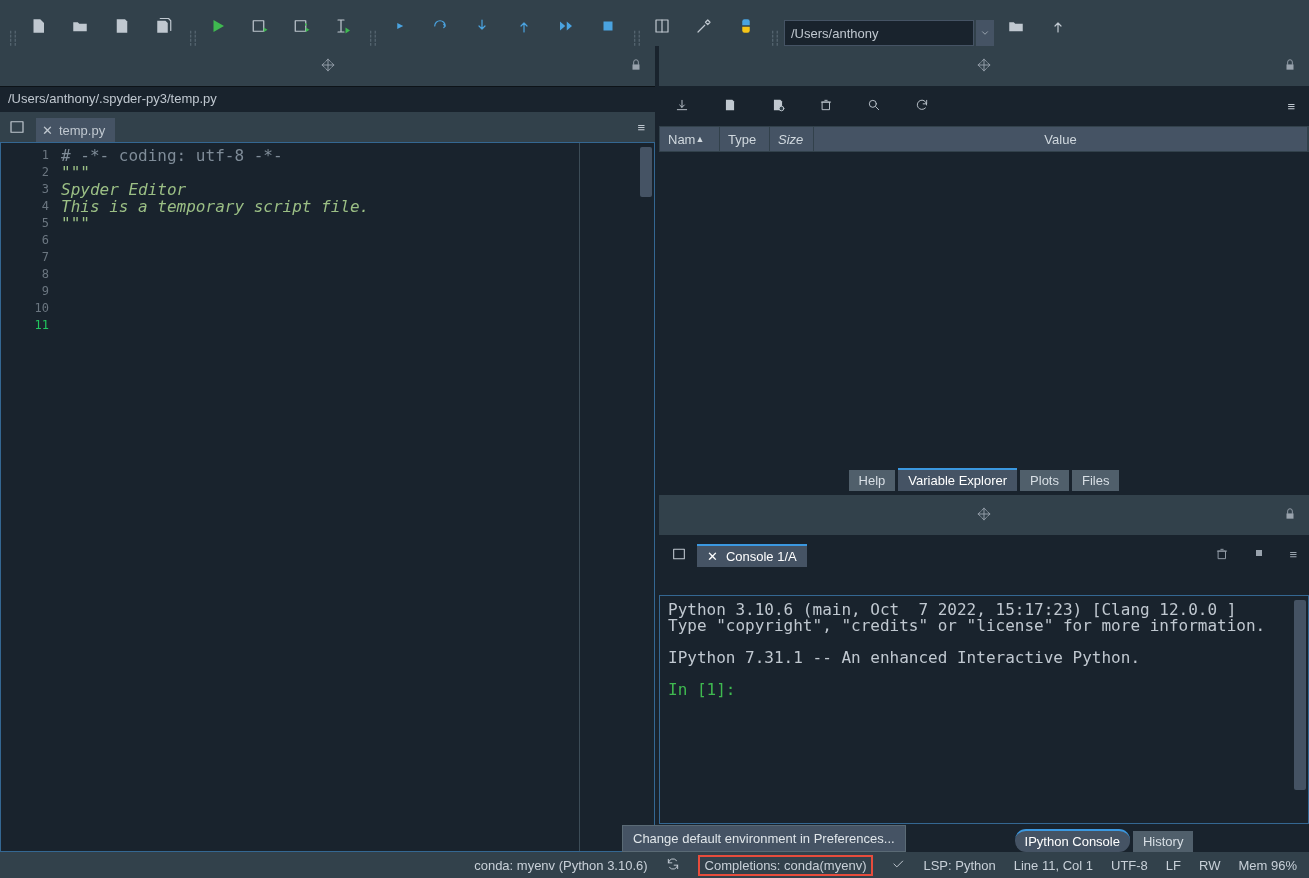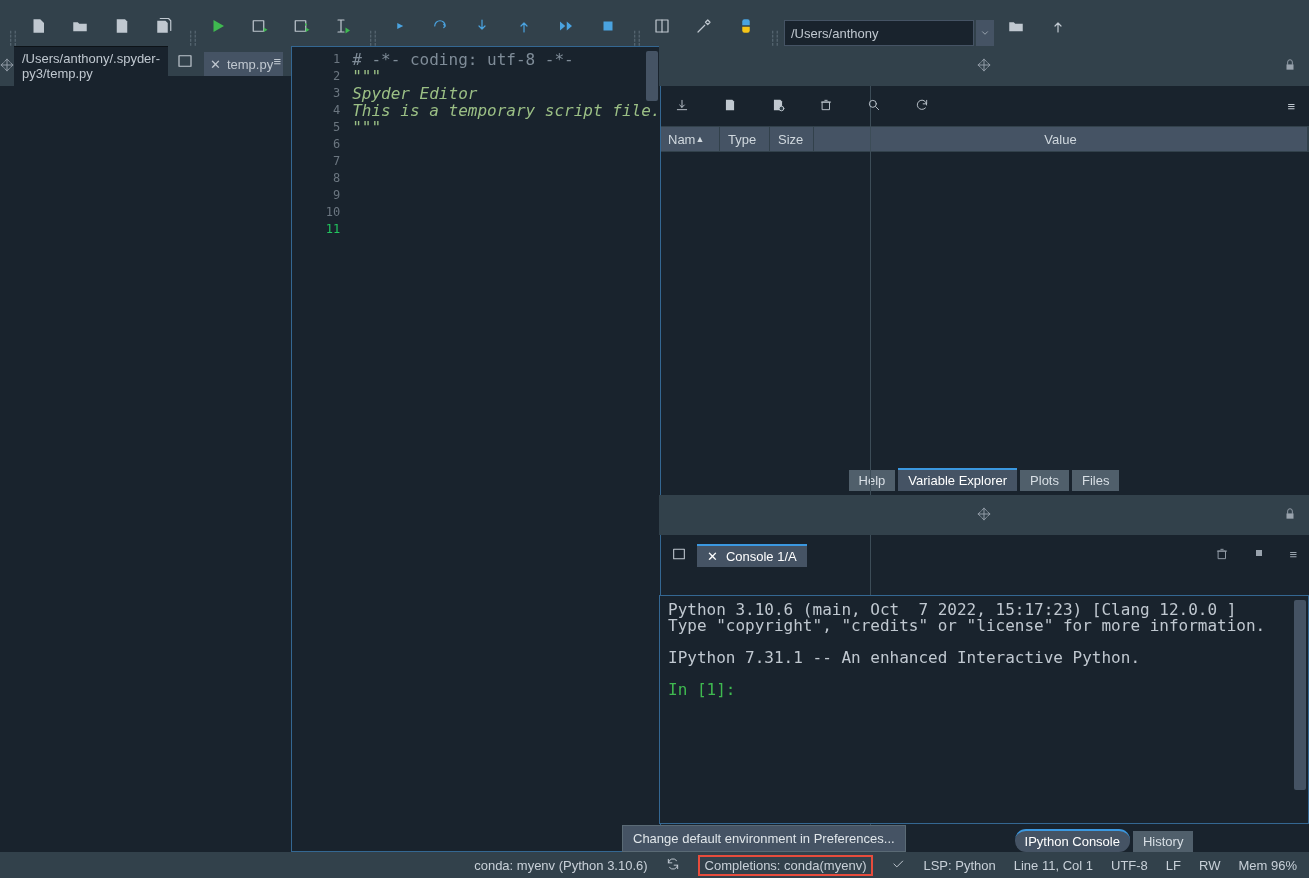--- a/index.html
+++ b/index.html
@@ -5,21 +5,21 @@
 * { margin:0; padding:0; box-sizing:border-box; }
 body { width:1309px; height:878px; background:#19232d; font-family:-apple-system,BlinkMacSystemFont,"Segoe UI",Arial,sans-serif; color:#c0c8d0; font-size:13px; overflow:hidden; display:flex; flex-direction:column; }
 .toolbar { height:46px; background:#32414b; display:flex; align-items:flex-end; padding:0 6px; gap:2px; }
 .tb-sep { width:10px; display:flex; justify-content:center; color:#5a6a75;}
 .tb-sep::before { content:"┊┊"; letter-spacing:-4px; font-size:14px;}
 .tb-btn { width:40px; height:40px; display:flex; align-items:center; justify-content:center; cursor:pointer; border-radius:3px; }
 .tb-btn svg { width:18px; height:18px; }
 .pathbox { flex:0 0 190px; height:26px; background:#19232d; border:1px solid #455364; display:flex; align-items:center; padding:0 6px; color:#c0c8d0; margin-left:4px; }
 .pathbox-dd { width:18px; height:26px; background:#455364; display:flex; align-items:center; justify-content:center; }
 .main { flex:1; display:flex; gap:4px; }
-.left-pane { width:655px; display:flex; }
+.left-pane { width:655px; display:flex; flex-direction:column; }
 .right-pane { flex:1; display:flex; flex-direction:column; gap:4px; }
 .pane-header { height:40px; background:#32414b; display:flex; align-items:center; justify-content:center; position:relative; }
 .move-icon { color:#99a3ad; }
 .lock-icon { position:absolute; right:12px; color:#99a3ad; }
 .file-path-bar { height:26px; background:#19232d; padding:4px 8px; color:#c0c8d0; font-size:13px; border-top:1px solid #0d1318;}
 .tab-row { height:30px; background:#32414b; display:flex; align-items:center; padding:0 8px; position:relative; }
 .folder-icon-small { width:18px; height:18px; color:#c0c8d0; margin-right:10px; }
 .file-tab { background:#455364; height:24px; display:flex; align-items:center; padding:0 10px 0 6px; border-radius:0; color:#c0c8d0; gap:6px; margin-top:6px;}
 .file-tab .x { font-size:13px; }
 .ham { position:absolute; right:10px; color:#c0c8d0; }
@@ -33,21 +33,21 @@
 .hl-line { background:#2a3640; }
 .margin-line { position:absolute; left:522px; top:0; bottom:0; width:1px; background:#3c4c57; }
 .scroll-thumb { position:absolute; right:2px; top:4px; width:12px; height:50px; background:#455364; border-radius:2px; }
 .vars-pane { flex:0 0 445px; background:#19232d; display:flex; flex-direction:column; }
 .vars-toolbar { height:40px; display:flex; align-items:center; padding:0 16px; gap:34px; position:relative;}
 .vars-toolbar .ham { right:14px; }
 .vars-header { height:26px; background:#455364; display:flex; border:1px solid #32414b;}
 .vars-header div { border-right:1px solid #32414b; display:flex; align-items:center; padding:0 8px; color:#d0d8de;}
 .col-name { width:60px; }
 .col-type { width:50px; }
-.col-size { width:44px; }
+.col-size { width:44px;font-style:italic; }
 .col-value { flex:1; justify-content:center; }
 .vars-body { flex:1; background:#19232d; }
 .pane-tabs { height:28px; display:flex; justify-content:center; align-items:flex-end; gap:3px; background:#19232d;text-align:center; }
 .ptab { background:#505f6b; padding:3px 10px; color:#d8dfe5; font-size:13px; cursor:pointer;}
 .ptab.active { background:#455364; border-top:2px solid #3b98e0; color:#fff;}
 .console-pane { flex:1; display:flex; flex-direction:column; background:#19232d; }
 .console-tabs-row { height:40px; display:flex; align-items:center; padding:0 12px; gap:10px; position:relative;}
 .console-tab { background:#455364; border-top:2px solid #3b98e0; padding:3px 10px; color:#fff; display:flex; align-items:center; gap:8px;}
 .console-body { flex:1; background:#19232d; border:1px solid #346792; font-family:Menlo,Monaco,Consolas,monospace; font-size:16px; padding:6px 8px; line-height:16px; position:relative; white-space:pre;margin-top:20px; }
 .prompt-green { color:#3fb950; }

